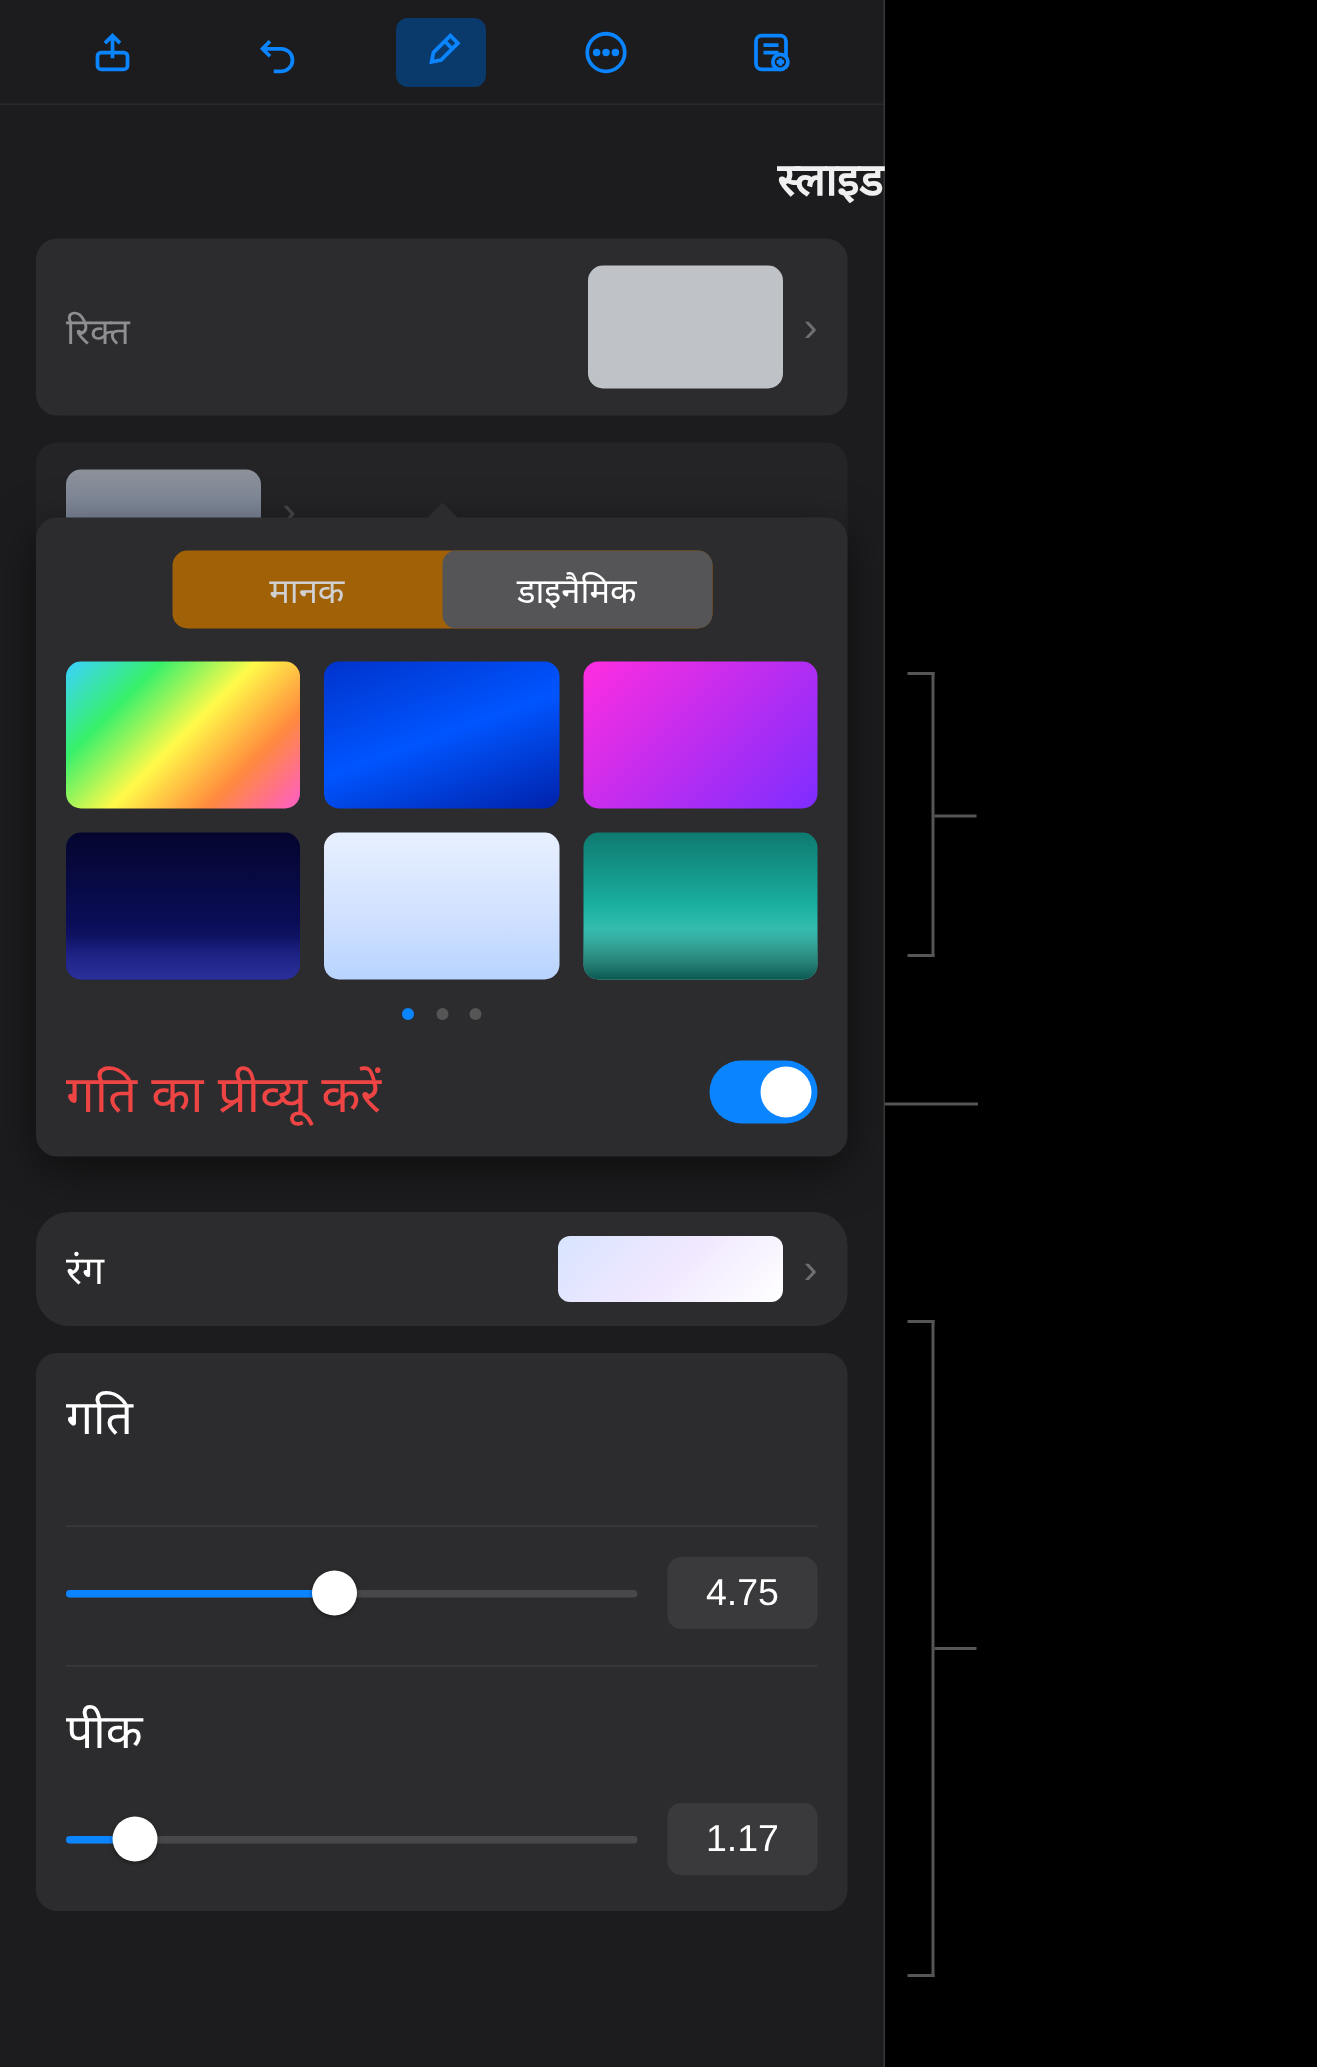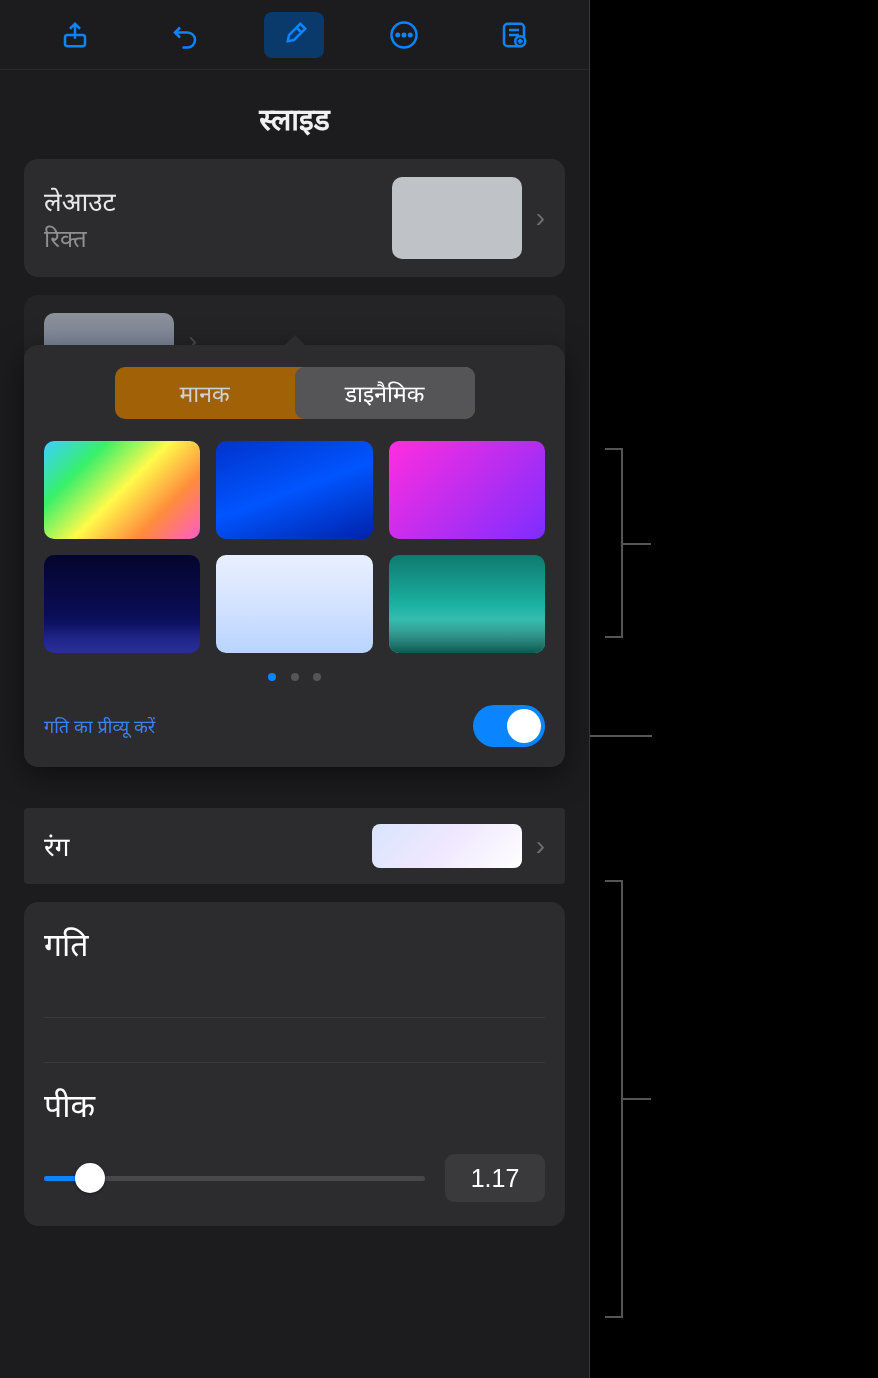--- a/index.html
+++ b/index.html
@@ -33,21 +33,21 @@
     align-items: center;
     justify-content: center;
     border-radius: 8px;
     color: #0a84ff;
   }
   .toolbar-btn.active {
     background: #0a3a6b;
   }
   .toolbar-btn svg { width: 30px; height: 30px; }
   .header-title {
-    text-align: center;
+    text-align: right;
     font-size: 30px;
     font-weight: 600;
     padding: 28px 0 20px;
     color: #f0f0f0;
   }
   .content {
     padding: 0 24px;
   }
   .row-card {
     background: #2c2c2e;
@@ -151,41 +151,41 @@
     background: #555;
     margin: 0 5px;
   }
   .dots span.active { background: #0a84ff; }
   .toggle-row {
     display: flex;
     align-items: center;
     justify-content: space-between;
   }
   .toggle-label {
-    font-size: 18px;
-    color: #3b82f6;
+    font-size: 34px;
+    color: #ef4444;
   }
   .switch {
     width: 72px;
     height: 42px;
     background: #0a84ff;
     border-radius: 21px;
     position: relative;
   }
   .switch::after {
     content:"";
     position:absolute;
     right:4px; top:4px;
     width:34px; height:34px;
     background:#fff;
     border-radius:50%;
   }
   .secondary-card {
     background: #2c2c2e;
-    border-radius: 4px;
+    border-radius: 22px;
     margin-top: 20px;
   }
   .color-row {
     display:flex;
     align-items:center;
     padding: 16px 20px;
   }
   .color-label { flex:1; font-size:26px; }
   .color-swatch {
     width: 150px;
@@ -292,21 +292,20 @@
           <path d="M17 15v4M15 17h4"></path>
         </svg>
     </div>
   </div>
 
   <div class="header-title">स्लाइड</div>
 
   <div class="content">
     <div class="row-card">
       <div class="row-text">
-        <div class="row-label">लेआउट</div>
         <div class="row-sublabel">रिक्त</div>
       </div>
       <div class="thumb"></div>
       <div class="chevron">›</div>
     </div>
 
     <div class="row-card dimmed">
       <div class="thumb" style="background:linear-gradient(180deg,#e8f0ff,#cfe0ff,#b8d4ff); height:56px;"></div>
       <div class="chevron">›</div>
     </div>
@@ -343,20 +342,27 @@
         <div class="color-swatch"></div>
         <div class="chevron">›</div>
       </div>
     </div>
 
     <div class="slider-section">
       <div class="slider-block">
         <div class="slider-title">गति</div>
       </div>
       <div class="slider-block">
+        <div class="slider-row">
+          <div class="slider-track">
+            <div class="slider-fill" style="width:47%"></div>
+            <div class="slider-thumb" style="left:47%"></div>
+          </div>
+          <div class="value-box">4.75</div>
+        </div>
       </div>
       <div class="slider-block">
         <div class="slider-title">पीक</div>
         <div class="slider-row">
           <div class="slider-track">
             <div class="slider-fill" style="width:12%"></div>
             <div class="slider-thumb" style="left:12%"></div>
           </div>
           <div class="value-box">1.17</div>
         </div>

